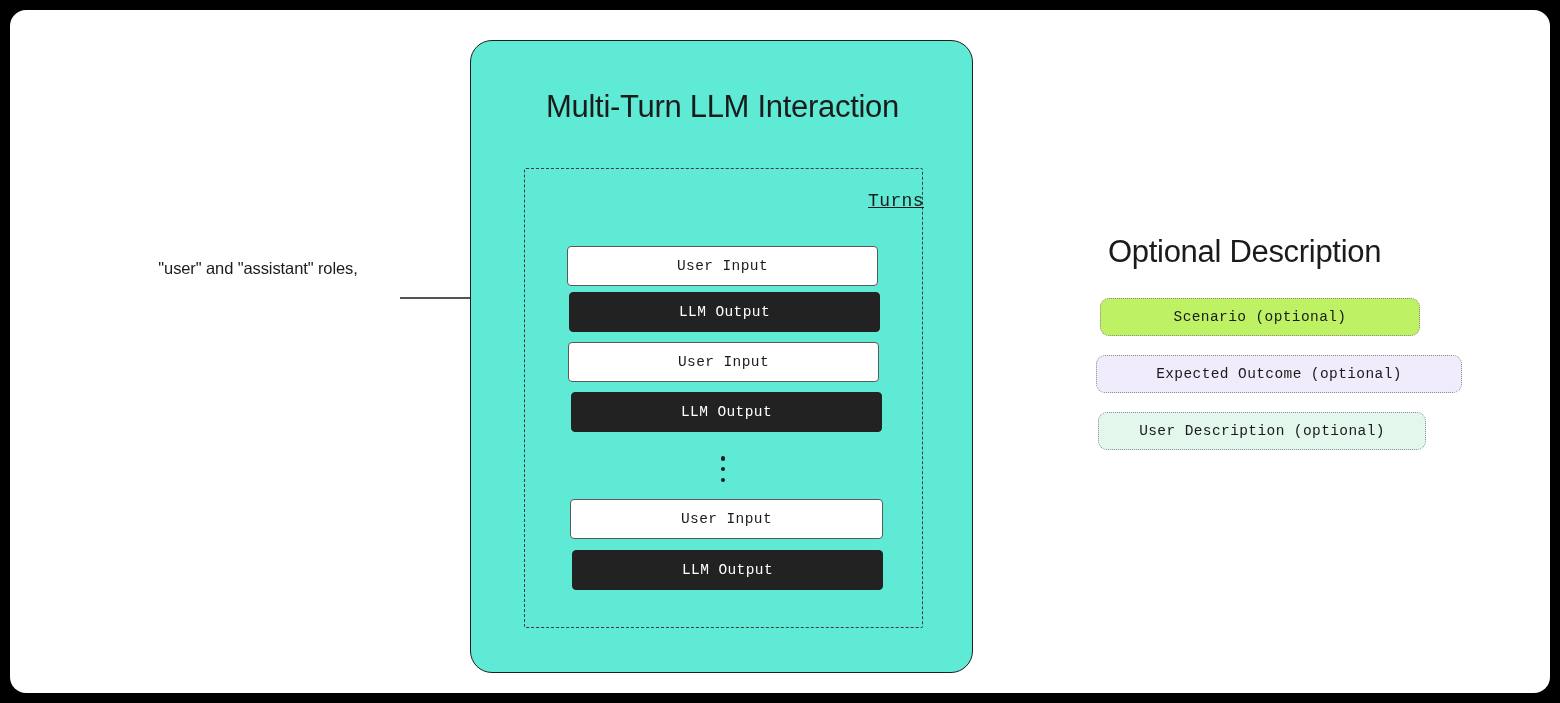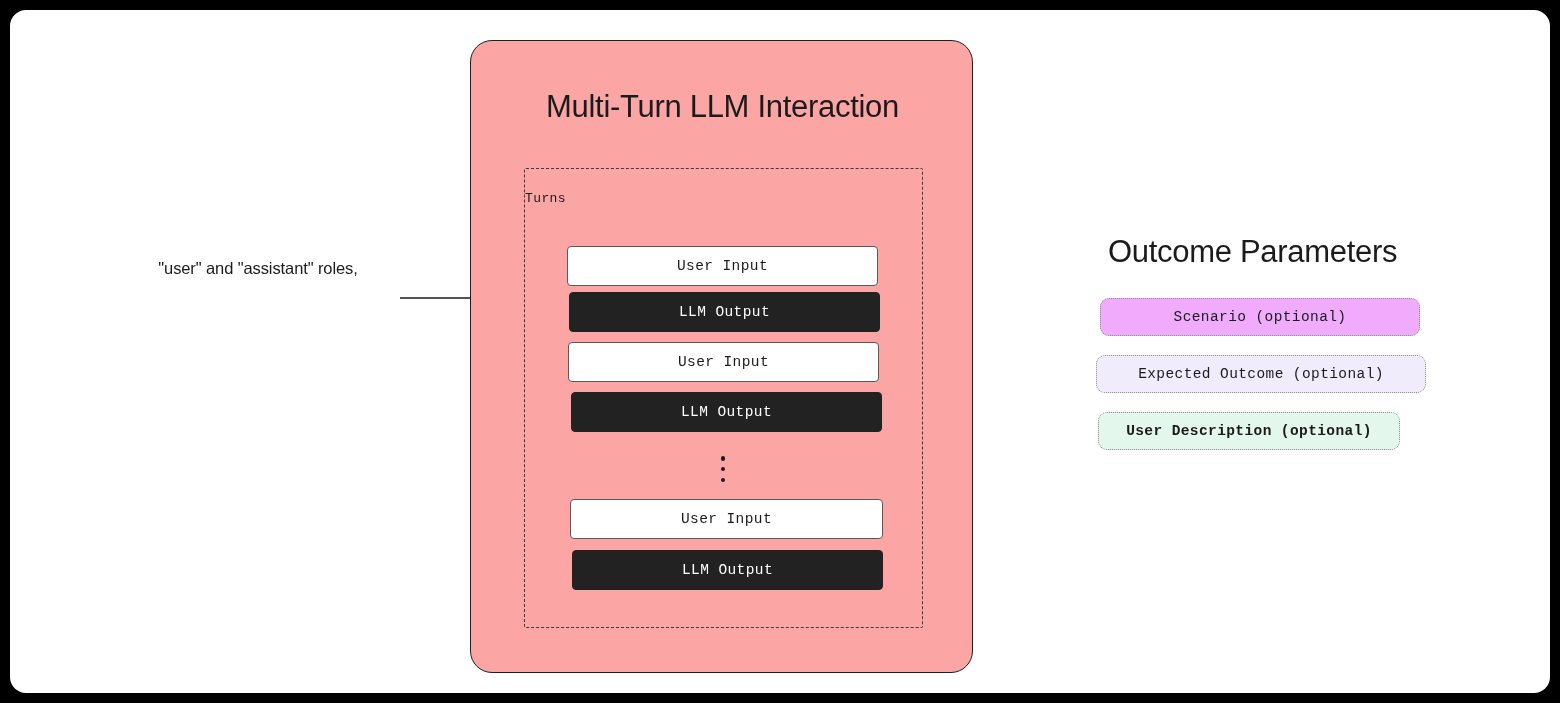--- a/index.html
+++ b/index.html
@@ -51,21 +51,21 @@
 
   
   #main-card {
     position: absolute;
     left: 460px;
     top: 30px;
     width: 503px;
     height: 633px;
     border: 1.6px solid #1f1f1f;
     border-radius: 22px;
-    background: #fca5a5;
+    background: #5eead4;
     box-sizing: border-box;
   }
 
   #card-title {
     position: absolute;
     left: 0;
     top: 48px;
     width: 503px;
     text-align: center;
     font-family: "Liberation Sans", sans-serif;
@@ -85,25 +85,26 @@
     border: 1.8px dashed #3b3b3b;
     border-radius: 2px;
     box-sizing: border-box;
   }
 
   #turns-label {
     position: absolute;
     left: 0;
     top: 22px;
     width: 399px;
-    text-align: left;
+    text-align: right;
     font-family: "Liberation Mono", monospace;
-    font-size: 13px;
+    font-size: 18px;
     color: #1b1b1b;
     letter-spacing: 0.4px;
+    text-decoration: underline;
   }
 
   
   .turn-pill {
     position: absolute;
     box-sizing: border-box;
     display: flex;
     align-items: center;
     justify-content: center;
     font-family: "Liberation Mono", monospace;
@@ -204,21 +205,21 @@
 
     <div class="turn-pill llm" style="left:101px; top:509px; width:311px; height:40px;">LLM Output</div>
   </div>
 
   <div id="ellipsis">
     <span></span>
     <span></span>
     <span></span>
   </div>
 
-  <div id="opt-title">Outcome Parameters</div>
-
-  <div class="opt-pill" style="left:1090px; top:288px; width:320px; height:38px; background:#f0abfc;">Scenario (optional)</div>
-
-  <div class="opt-pill" style="left:1086px; top:345px; width:330px; height:38px; background:#f0ecfb;">Expected Outcome (optional)</div>
-
-  <div class="opt-pill" style="left:1088px; top:402px; width:302px; height:38px; background:#e3f7ec;font-weight:bold;">User Description (optional)</div>
+  <div id="opt-title">Optional Description</div>
+
+  <div class="opt-pill" style="left:1090px; top:288px; width:320px; height:38px; background:#bef264;">Scenario (optional)</div>
+
+  <div class="opt-pill" style="left:1086px; top:345px; width:366px; height:38px; background:#f0ecfb;">Expected Outcome (optional)</div>
+
+  <div class="opt-pill" style="left:1088px; top:402px; width:328px; height:38px; background:#e3f7ec;">User Description (optional)</div>
 
 </div>
 
 </body></html>

